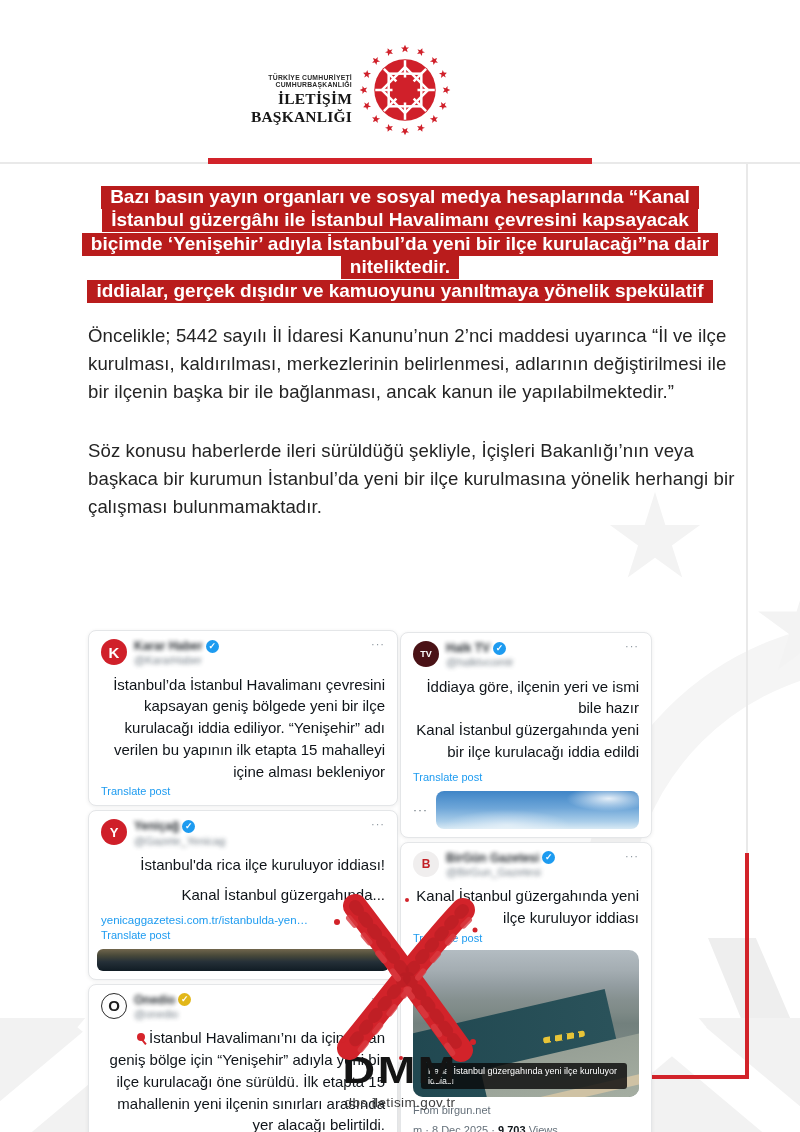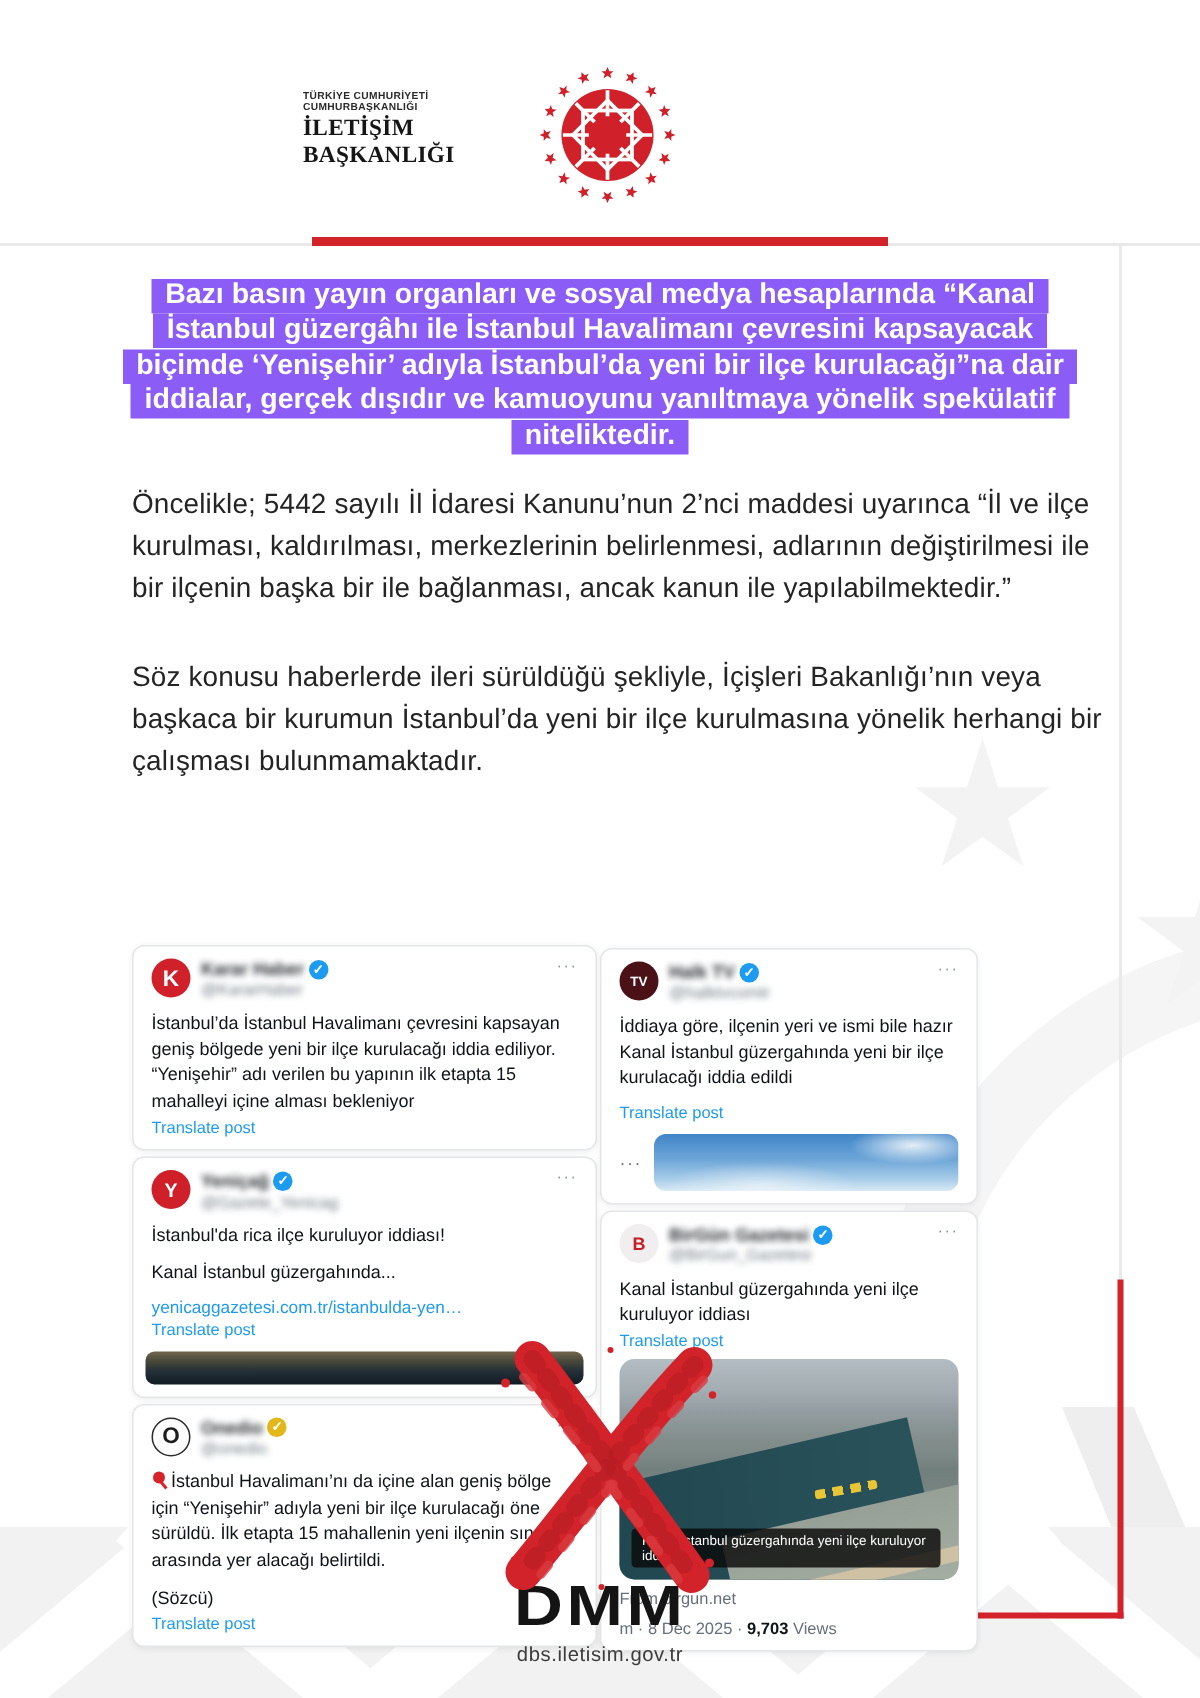--- a/index.html
+++ b/index.html
@@ -19,31 +19,31 @@
 
   
   .hline-gray{position:absolute;left:0;top:162px;width:800px;height:2px;background:#e9e9e9;z-index:1;}
   .hline-red{position:absolute;left:208px;top:158px;width:384px;height:6px;background:#d2232a;z-index:1;}
   .vline-gray{position:absolute;left:746px;top:162px;width:2px;height:691px;background:#e9e9e9;z-index:1;}
   .vline-red{position:absolute;left:745px;top:853px;width:4px;height:226px;background:#d2232a;z-index:1;}
   .hline-red2{position:absolute;left:530px;top:1075px;width:219px;height:4px;background:#d2232a;z-index:1;}
 
   
   .hdr{position:absolute;z-index:2;}
-  .hdr-left{left:202px;top:61px;width:150px;}
+  .hdr-left{left:202px;top:74px;width:150px;text-align:right;}
   .hdr-small{font-size:6.8px;letter-spacing:.25px;color:#2a2a2a;font-weight:bold;}
   .hdr-main-tr{font-family:"Liberation Serif",serif;font-weight:bold;font-size:15.5px;color:#161616;margin-top:2px;letter-spacing:.2px;}
   .hdr-logo{left:357px;top:42px;width:96px;height:96px;}
   .hdr-right{left:476px;top:66px;width:150px;}
   .hdr-main-en{font-family:"Liberation Serif",serif;font-weight:bold;font-size:15.5px;color:#161616;line-height:1.08;margin-top:3px;letter-spacing:.2px;}
 
   
   .headline{position:absolute;left:60px;top:186px;width:680px;text-align:center;z-index:2;}
   .headline .hl-line{line-height:23.4px;}
-  .headline span{display:inline-block;background:#8b5cf6;color:#ffffff;font-weight:bold;font-size:19px;
+  .headline span{display:inline-block;background:#b91c1c;color:#ffffff;font-weight:bold;font-size:19px;
                  padding:1px 9px 3px;line-height:19px;}
 
   
   .para{position:absolute;left:88px;width:650px;font-size:18.6px;line-height:28px;color:#242424;z-index:2;letter-spacing:.1px;}
   .p1{top:322px;} .p2{top:437px;} .p3{top:531px;}
 
   
   .col{position:absolute;z-index:2;}
   .col-left{left:88px;top:630px;width:310px;}
   .col-right{left:400px;top:632px;width:252px;}
@@ -58,21 +58,21 @@
   .av-halktv{background:#4a1216;font-size:9px;}
   .av-birgun{background:#f0eeee;color:#c22026;font-size:12px;}
   .nh{flex:1;min-width:0;}
   .t-name{font-size:12px;font-weight:bold;color:#0f1419;display:flex;align-items:center;gap:3px;line-height:1.2;}
   .t-handle{font-size:11px;color:#65707a;line-height:1.3;}
   .redact{filter:blur(2.3px);opacity:.9;}
   .badge{width:13px;height:13px;border-radius:50%;background:#1d9bf0;color:#fff;font-size:9px;line-height:13px;
          text-align:center;flex:0 0 13px;font-weight:bold;}
   .badge.gold{background:#e2b719;}
   .more-btn{color:#8a949c;font-size:11px;letter-spacing:1px;line-height:10px;}
-  .t-text{font-size:12px;line-height:1.45;color:#0f1419;margin:0 0 8px;}
+  .t-text{font-size:15px;line-height:1.45;color:#0f1419;margin:0 0 8px;text-align:right;}
   .t-text.tight{margin-bottom:0;}
   .t-link{font-size:11.5px;color:#1d9bf0;margin:8px 0 2px;word-break:break-all;}
   .translate{font-size:11px;color:#1d9bf0;margin-top:3px;}
   .pin{position:relative;width:11px;height:11px;display:inline-block;vertical-align:-1px;margin-right:2px;}
   .pin::before{content:'';position:absolute;left:1px;top:0;width:8px;height:8px;border-radius:50%;background:#d6242b;}
   .pin::after{content:'';position:absolute;left:7px;top:6px;width:2px;height:6px;background:#d6242b;transform:rotate(-40deg);}
 
   .strip{border-radius:6px;overflow:hidden;}
   .strip-yenicag{height:22px;margin:8px -4px 0;background:linear-gradient(180deg,#71664d 0%,#4a4a3a 28%,#253038 58%,#101c24 100%);}
   .strip-row{display:flex;align-items:center;gap:8px;margin-top:8px;}
@@ -166,22 +166,22 @@
       <use href="#st" transform="rotate(315) translate(0,-43)"></use>
       <use href="#st" transform="rotate(337.5) translate(0,-43)"></use>
     </g>
   </svg>
 
 
   <div class="headline">
     <div class="hl-line"><span>Bazı basın yayın organları ve sosyal medya hesaplarında “Kanal</span></div>
     <div class="hl-line"><span>İstanbul güzergâhı ile İstanbul Havalimanı çevresini kapsayacak</span></div>
     <div class="hl-line"><span>biçimde ‘Yenişehir’ adıyla İstanbul’da yeni bir ilçe kurulacağı”na dair</span></div>
+    <div class="hl-line"><span>niteliktedir.</span></div>
     <div class="hl-line"><span>iddialar, gerçek dışıdır ve kamuoyunu yanıltmaya yönelik spekülatif</span></div>
-    <div class="hl-line"><span>niteliktedir.</span></div>
   </div>
 
   <div class="para p1">Öncelikle; 5442 sayılı İl İdaresi Kanunu’nun 2’nci maddesi uyarınca “İl ve ilçe kurulması, kaldırılması, merkezlerinin belirlenmesi, adlarının değiştirilmesi ile bir ilçenin başka bir ile bağlanması, ancak kanun ile yapılabilmektedir.”</div>
   <div class="para p2">Söz konusu haberlerde ileri sürüldüğü şekliyle, İçişleri Bakanlığı’nın veya başkaca bir kurumun İstanbul’da yeni bir ilçe kurulmasına yönelik herhangi bir çalışması bulunmamaktadır.</div>
 
   <div class="col col-left">
 
     <div class="card">
       <div class="t-head">
         <div class="avatar av-karar">K</div>

